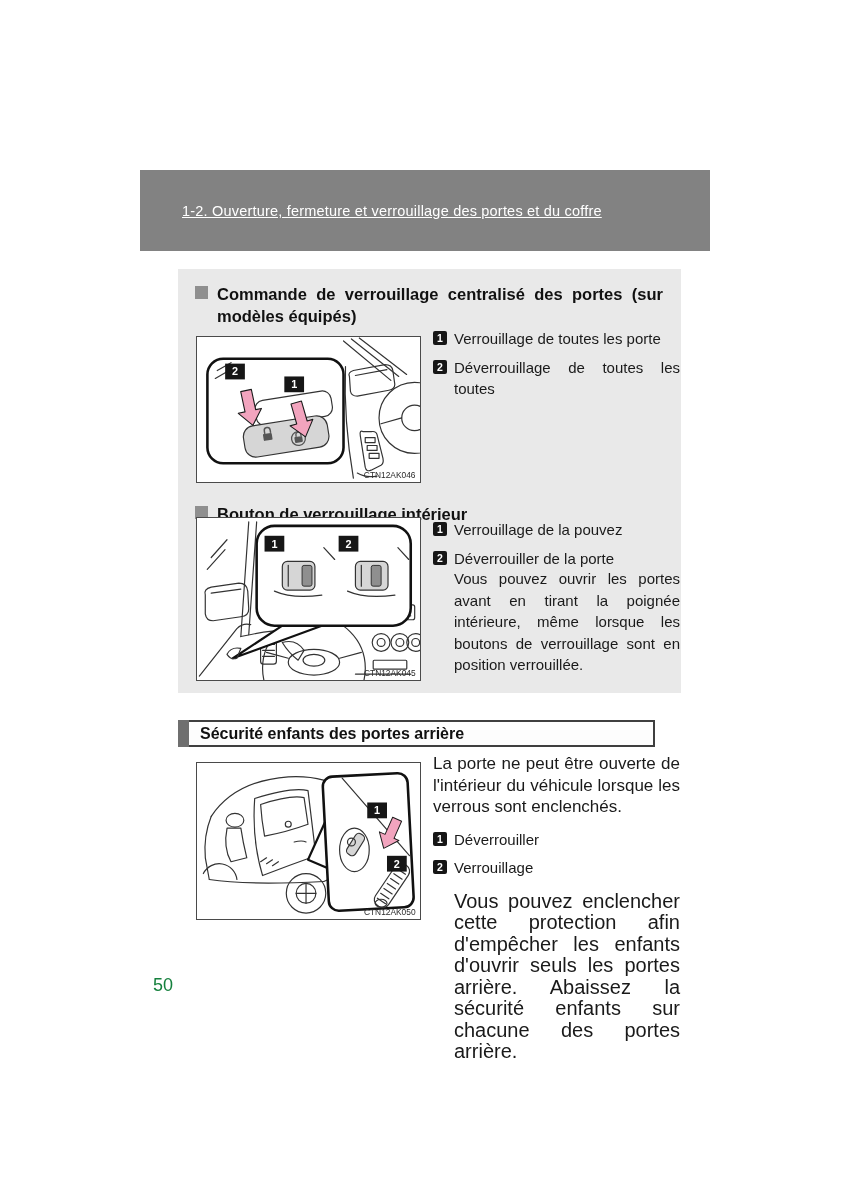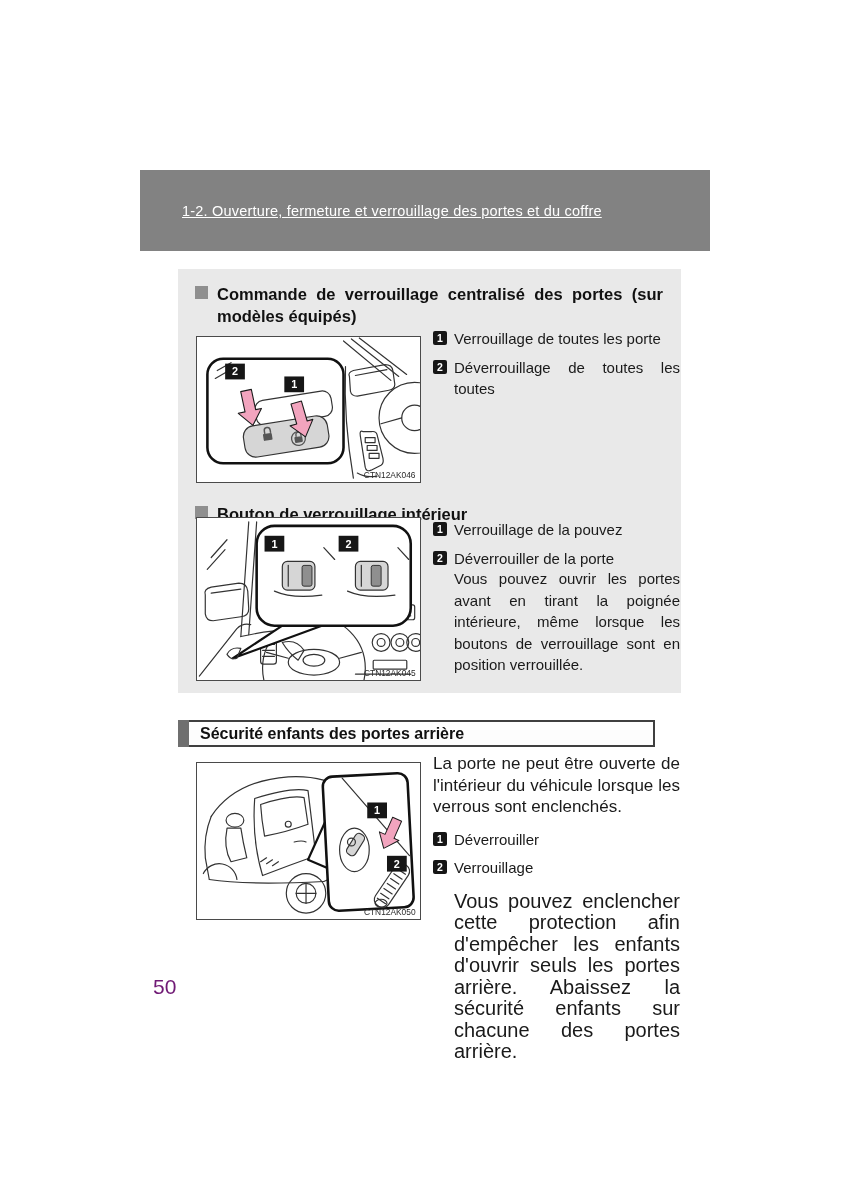--- a/index.html
+++ b/index.html
@@ -36,21 +36,21 @@
   
   .titlebar { position:absolute; left:178px; top:712px; width:477px; height:27px;
     background:#fdfdfd; border:2px solid #3f3f3f; display:flex; align-items:center;margin-top:8px; }
   .titlebar .tab { position:absolute; left:-2px; top:-2px; width:11px; height:27px; background:#6f6f6f; }
   .titlebar b { font-size:16px; font-weight:bold; padding-left:20px; color:#111; }
 
   .col3 { position:absolute; left:433px; top:753px; width:247px; }
   .col3 .intro { font-size:17px; line-height:21.5px; text-align:justify; margin-bottom:11px; }
   .col3 .note3 { margin-left:21px; margin-top:12px; font-size:20px; line-height:21.5px; text-align:justify; }
 
-  .pagenum { position:absolute; left:153px; top:975px; font-size:21px; color:#701a75;text-align:center; }
+  .pagenum { position:absolute; left:153px; top:975px; font-size:18px; color:#15803d;text-align:center; }
 
   
   .ln { fill:none; stroke:#333333; stroke-width:1.2; stroke-linecap:round; stroke-linejoin:round; }
   .ln2 { fill:#ffffff; stroke:#111111; stroke-width:2.6; stroke-linejoin:round; }
   .arrow { fill:#f2a4be; stroke:#1a1a1a; stroke-width:1.1; stroke-linejoin:round; }
   .bdg { fill:#161616; }
   .bdgt { fill:#ffffff; font-size:11px; font-weight:bold; font-family:"Liberation Sans",sans-serif; }
   .cap { fill:#2a2a2a; font-size:8.5px; font-family:"Liberation Sans",sans-serif; }
   .gry { fill:#d6d6d6; stroke:#333; stroke-width:1.2; }
   .dgr { fill:#8f8f8f; stroke:#333; stroke-width:1; }

